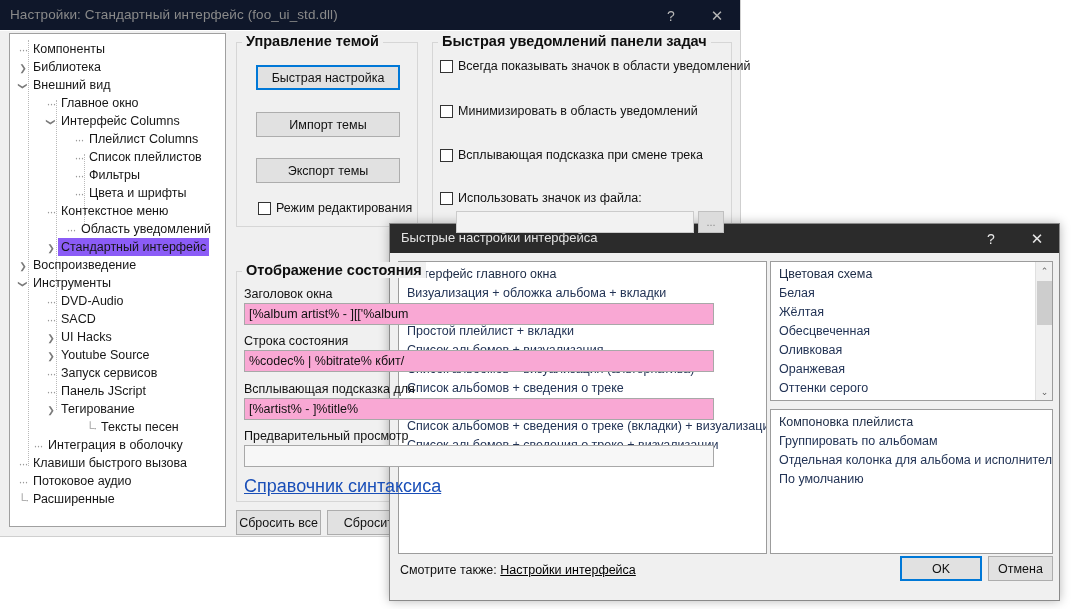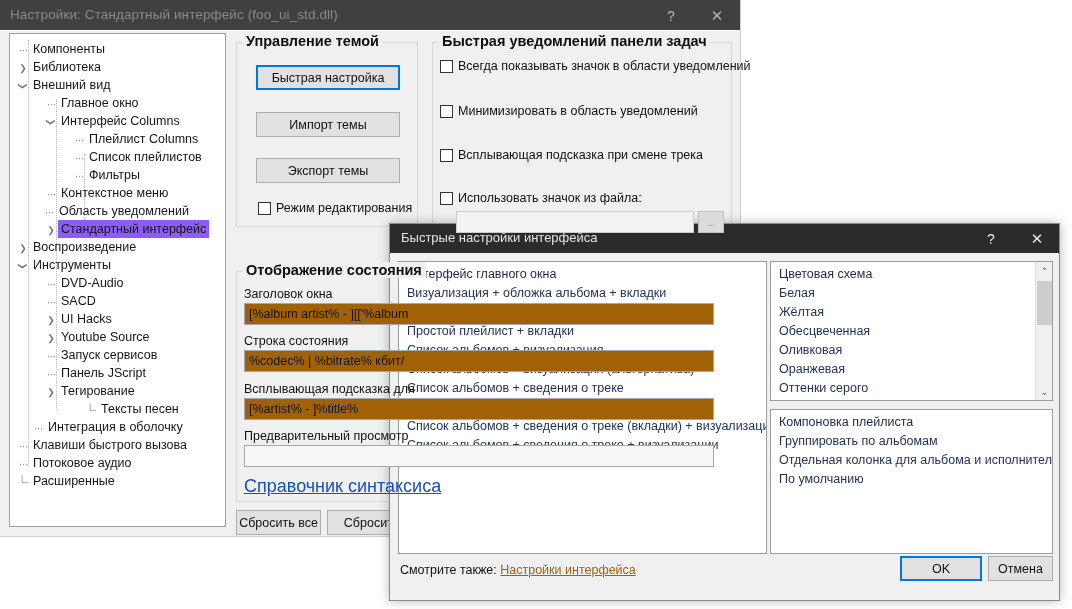--- a/index.html
+++ b/index.html
@@ -15,21 +15,21 @@
   
   .main-window {
     position: absolute; left: 0px; top: 0px;
     width: 741px; height: 537px;
     background: #f0f0f0;
     border: 1px solid #cfcfcf;
     border-left: none; border-top: none;
   }
   .main-titlebar {
     position: absolute; left: 0; top: 0; width: 100%; height: 31px;
-    background: #404040;
+    background: #0f172a;
     border-bottom: 1px solid #ffffff;
   }
   .main-title-text {
     position: absolute; left: 10px; top: 7px;
     font-size: 13.5px; color: #8a8a8a; white-space: nowrap;
     letter-spacing: 0.1px;
   }
   .tb-btn {
     position: absolute; top: 0; width: 46px; height: 31px;
     color: #b6b6b6; font-size: 14px;
@@ -120,21 +120,21 @@
     width: 26px; height: 22px;
     background: #dcdcdc; border: 1px solid #c0c0c0;
     color: #8d8d8d; font-size: 11px;
     display: flex; align-items: center; justify-content: center;
   }
 
   .fld-label {
     position: absolute; font-size: 12.5px; color: #111; white-space: nowrap;
   }
   .fld-input {
-    position: absolute; height: 22px; background: #a16207;
+    position: absolute; height: 22px; background: #f9a8d4;
     border: 1px solid #a8a8a8; font-size: 12.5px; color: #111;
     padding: 0 4px; line-height: 20px; white-space: nowrap; overflow: hidden;
   }
   .lbl1 { left: 8px; top: 25px; }
   .in1 { left: 8px; top: 41px; width: 470px; }
   .lbl2 { left: 8px; top: 72px; }
   .in2 { left: 8px; top: 88px; width: 470px; }
   .lbl3 { left: 8px; top: 120px; }
   .in3 { left: 8px; top: 136px; width: 470px; }
   .lbl4 { left: 8px; top: 167px; }
@@ -202,21 +202,21 @@
   .sb-down { bottom: 0; }
   .sb-thumb {
     position: absolute; left: 1px; width: 15px; top: 19px; height: 44px;
     background: #cdcdcd;
   }
 
   .dlg-footnote {
     position: absolute; left: 10px; top: 339px;
     font-size: 12.5px; color: #111; white-space: nowrap;
   }
-  .dlg-footnote a { color: #a16207; text-decoration: underline; }
+  .dlg-footnote a { color: #000000; text-decoration: underline; }
 
   .dbtn { position: absolute; top: 332px; height: 25px; }
   .db-ok { left: 510px; width: 82px; }
   .db-cancel { left: 598px; width: 65px; }
 </style>
 </head>
 <body>
 
 <div class="root">
 
@@ -234,22 +234,23 @@
       <div class="vline" style="left:74px; top:120px; height:72px;"></div>
       <div class="tree-inner" id="tree-inner">
           <div class="tree-row" style="padding-left: 6px;"><span class="dots">···</span><span class="lbl">Компоненты</span></div>
           <div class="tree-row" style="padding-left: 6px;"><span class="tree-glyph">❯</span><span class="lbl">Библиотека</span></div>
           <div class="tree-row" style="padding-left: 6px;"><span class="tree-glyph" style="transform: rotate(90deg); display: inline-block;">❯</span><span class="lbl">Внешний вид</span></div>
           <div class="tree-row" style="padding-left: 34px;"><span class="dots">···</span><span class="lbl">Главное окно</span></div>
           <div class="tree-row" style="padding-left: 34px;"><span class="tree-glyph" style="transform: rotate(90deg); display: inline-block;">❯</span><span class="lbl">Интерфейс Columns</span></div>
           <div class="tree-row" style="padding-left: 62px;"><span class="dots">···</span><span class="lbl">Плейлист Columns</span></div>
           <div class="tree-row" style="padding-left: 62px;"><span class="dots">···</span><span class="lbl">Список плейлистов</span></div>
           <div class="tree-row" style="padding-left: 62px;"><span class="dots">···</span><span class="lbl">Фильтры</span></div>
+          <div class="tree-row" style="padding-left: 62px;"><span class="dots">···</span><span class="lbl">Цвета и шрифты</span></div>
           <div class="tree-row" style="padding-left: 34px;"><span class="dots">···</span><span class="lbl">Контекстное меню</span></div>
-          <div class="tree-row" style="padding-left: 32px;"><span class="dots">···</span><span class="lbl">Область уведомлений</span></div>
+          <div class="tree-row" style="padding-left: 54px;"><span class="dots">···</span><span class="lbl">Область уведомлений</span></div>
           <div class="tree-row sel" style="padding-left: 34px;"><span class="tree-glyph">❯</span><span class="lbl">Стандартный интерфейс</span></div>
           <div class="tree-row" style="padding-left: 6px;"><span class="tree-glyph">❯</span><span class="lbl">Воспроизведение</span></div>
           <div class="tree-row" style="padding-left: 6px;"><span class="tree-glyph" style="transform: rotate(90deg); display: inline-block;">❯</span><span class="lbl">Инструменты</span></div>
           <div class="tree-row" style="padding-left: 34px;"><span class="dots">···</span><span class="lbl">DVD-Audio</span></div>
           <div class="tree-row" style="padding-left: 34px;"><span class="dots">···</span><span class="lbl">SACD</span></div>
           <div class="tree-row" style="padding-left: 34px;"><span class="tree-glyph">❯</span><span class="lbl">UI Hacks</span></div>
           <div class="tree-row" style="padding-left: 34px;"><span class="tree-glyph">❯</span><span class="lbl">Youtube Source</span></div>
           <div class="tree-row" style="padding-left: 34px;"><span class="dots">···</span><span class="lbl">Запуск сервисов</span></div>
           <div class="tree-row" style="padding-left: 34px;"><span class="dots">···</span><span class="lbl">Панель JScript</span></div>
           <div class="tree-row" style="padding-left: 34px;"><span class="tree-glyph">❯</span><span class="lbl">Тегирование</span></div>

